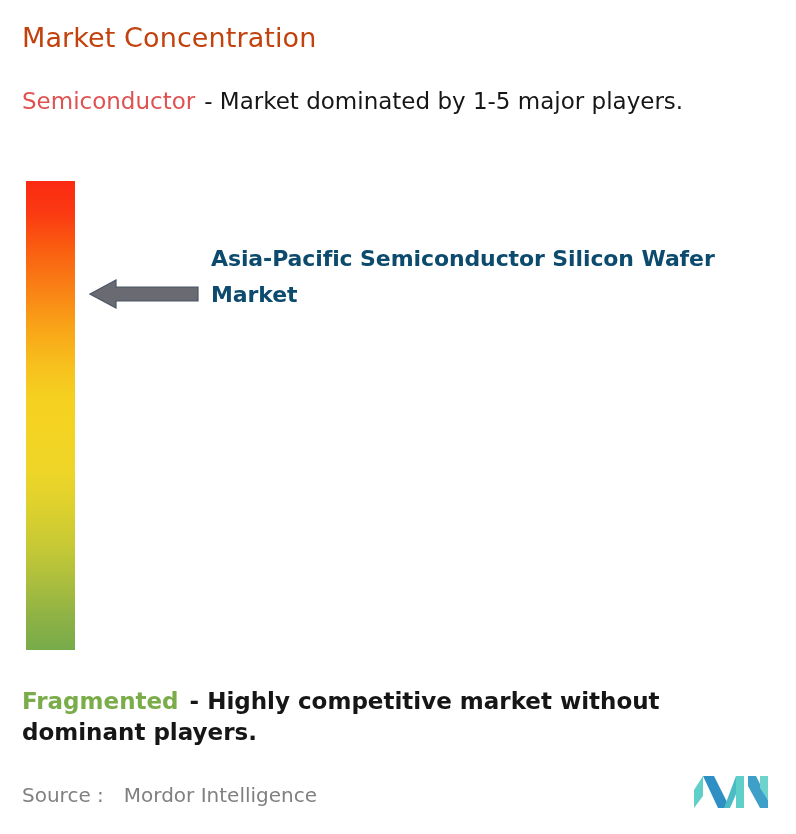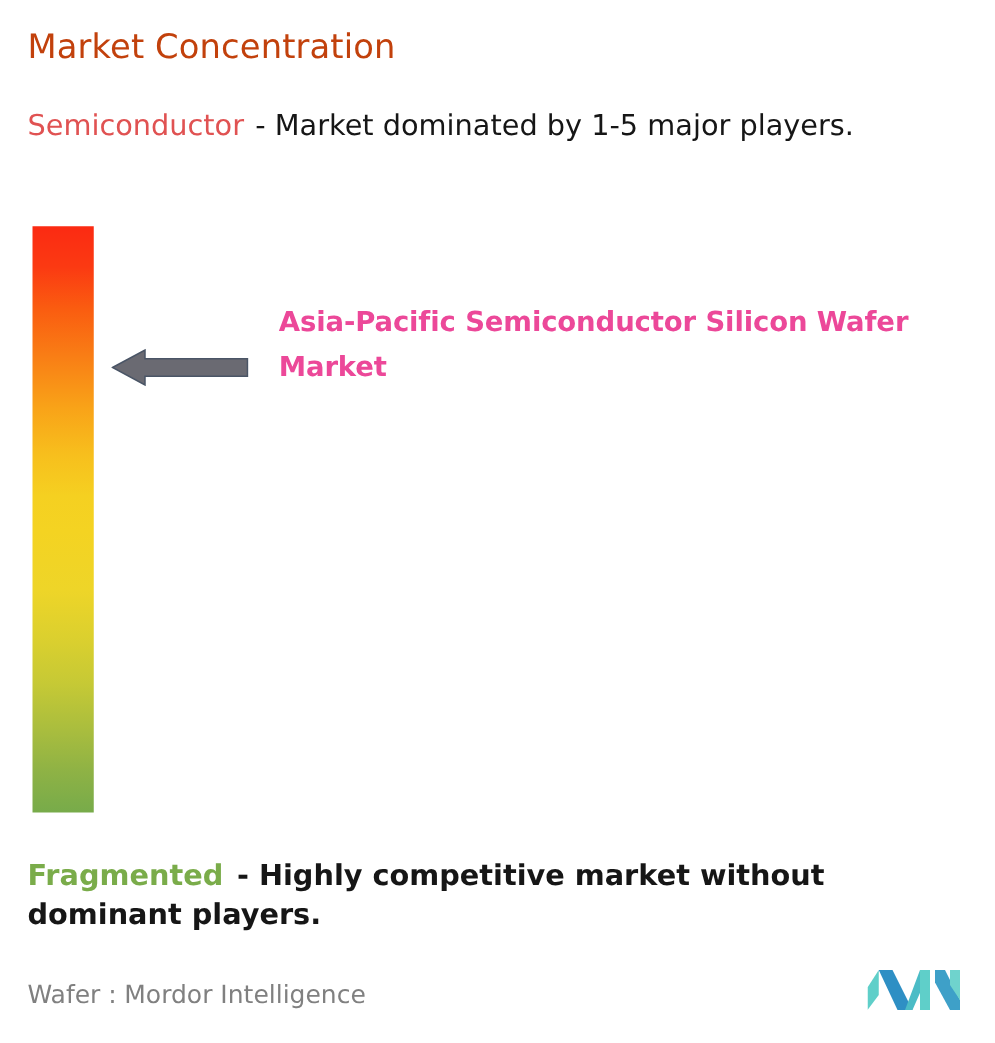--- a/index.html
+++ b/index.html
@@ -84,23 +84,22 @@
 
   
   #market-label {
     position: absolute;
     left: 211px;
     top: 241px;
     width: 560px;
     font-size: 22px;
     line-height: 36px;
     font-weight: 700;
-    color: #ec4899;
+    color: #0c4a6e;
     letter-spacing: -0.1px;
-    margin-left: 12px;
   }
 
   
   #fragmented-caption {
     position: absolute;
     left: 22px;
     top: 686px;
     width: 762px;
     font-size: 23px;
     line-height: 31px;
@@ -120,21 +119,21 @@
     position: absolute;
     left: 22px;
     top: 782px;
     font-size: 20px;
     line-height: 26px;
     color: #808080;
     font-weight: 400;
     white-space: nowrap;
   }
   #source-line .src-value {
-    margin-left: 6px;
+    margin-left: 20px;
   }
 
   
   #brand-logo {
     position: absolute;
     left: 694px;
     top: 770px;
     width: 74px;
     height: 44px;
   }
@@ -151,21 +150,21 @@
 <div id="pointer-arrow">
   <svg width="110" height="30" viewBox="0 0 110 30">
     <polygon points="1,15 27,1 27,8 109,8 109,22 27,22 27,29" fill="#6a6a72" stroke="#4a5566" stroke-width="1.2" stroke-linejoin="miter"></polygon>
   </svg>
 </div>
 
 <div id="market-label">Asia-Pacific Semiconductor Silicon Wafer Market</div>
 
 <div id="fragmented-caption"><span class="kw">Fragmented</span><span class="sep"></span><span>- Highly competitive market without dominant players.</span></div>
 
-<div id="source-line"><span>Wafer :</span><span class="src-value">Mordor Intelligence</span></div>
+<div id="source-line"><span>Source :</span><span class="src-value">Mordor Intelligence</span></div>
 
 <div id="brand-logo">
   <svg width="74" height="44" viewBox="0 0 74 44">
 
     <polygon points="0,38 0,20 9,6 9,26" fill="#5fcfc9"></polygon>
 
     <polygon points="9,6 20,6 36,38 24,38" fill="#2e8fc4"></polygon>
 
     <polygon points="36,38 30,38 42,6 50,6" fill="#4bbcc6"></polygon>
 

